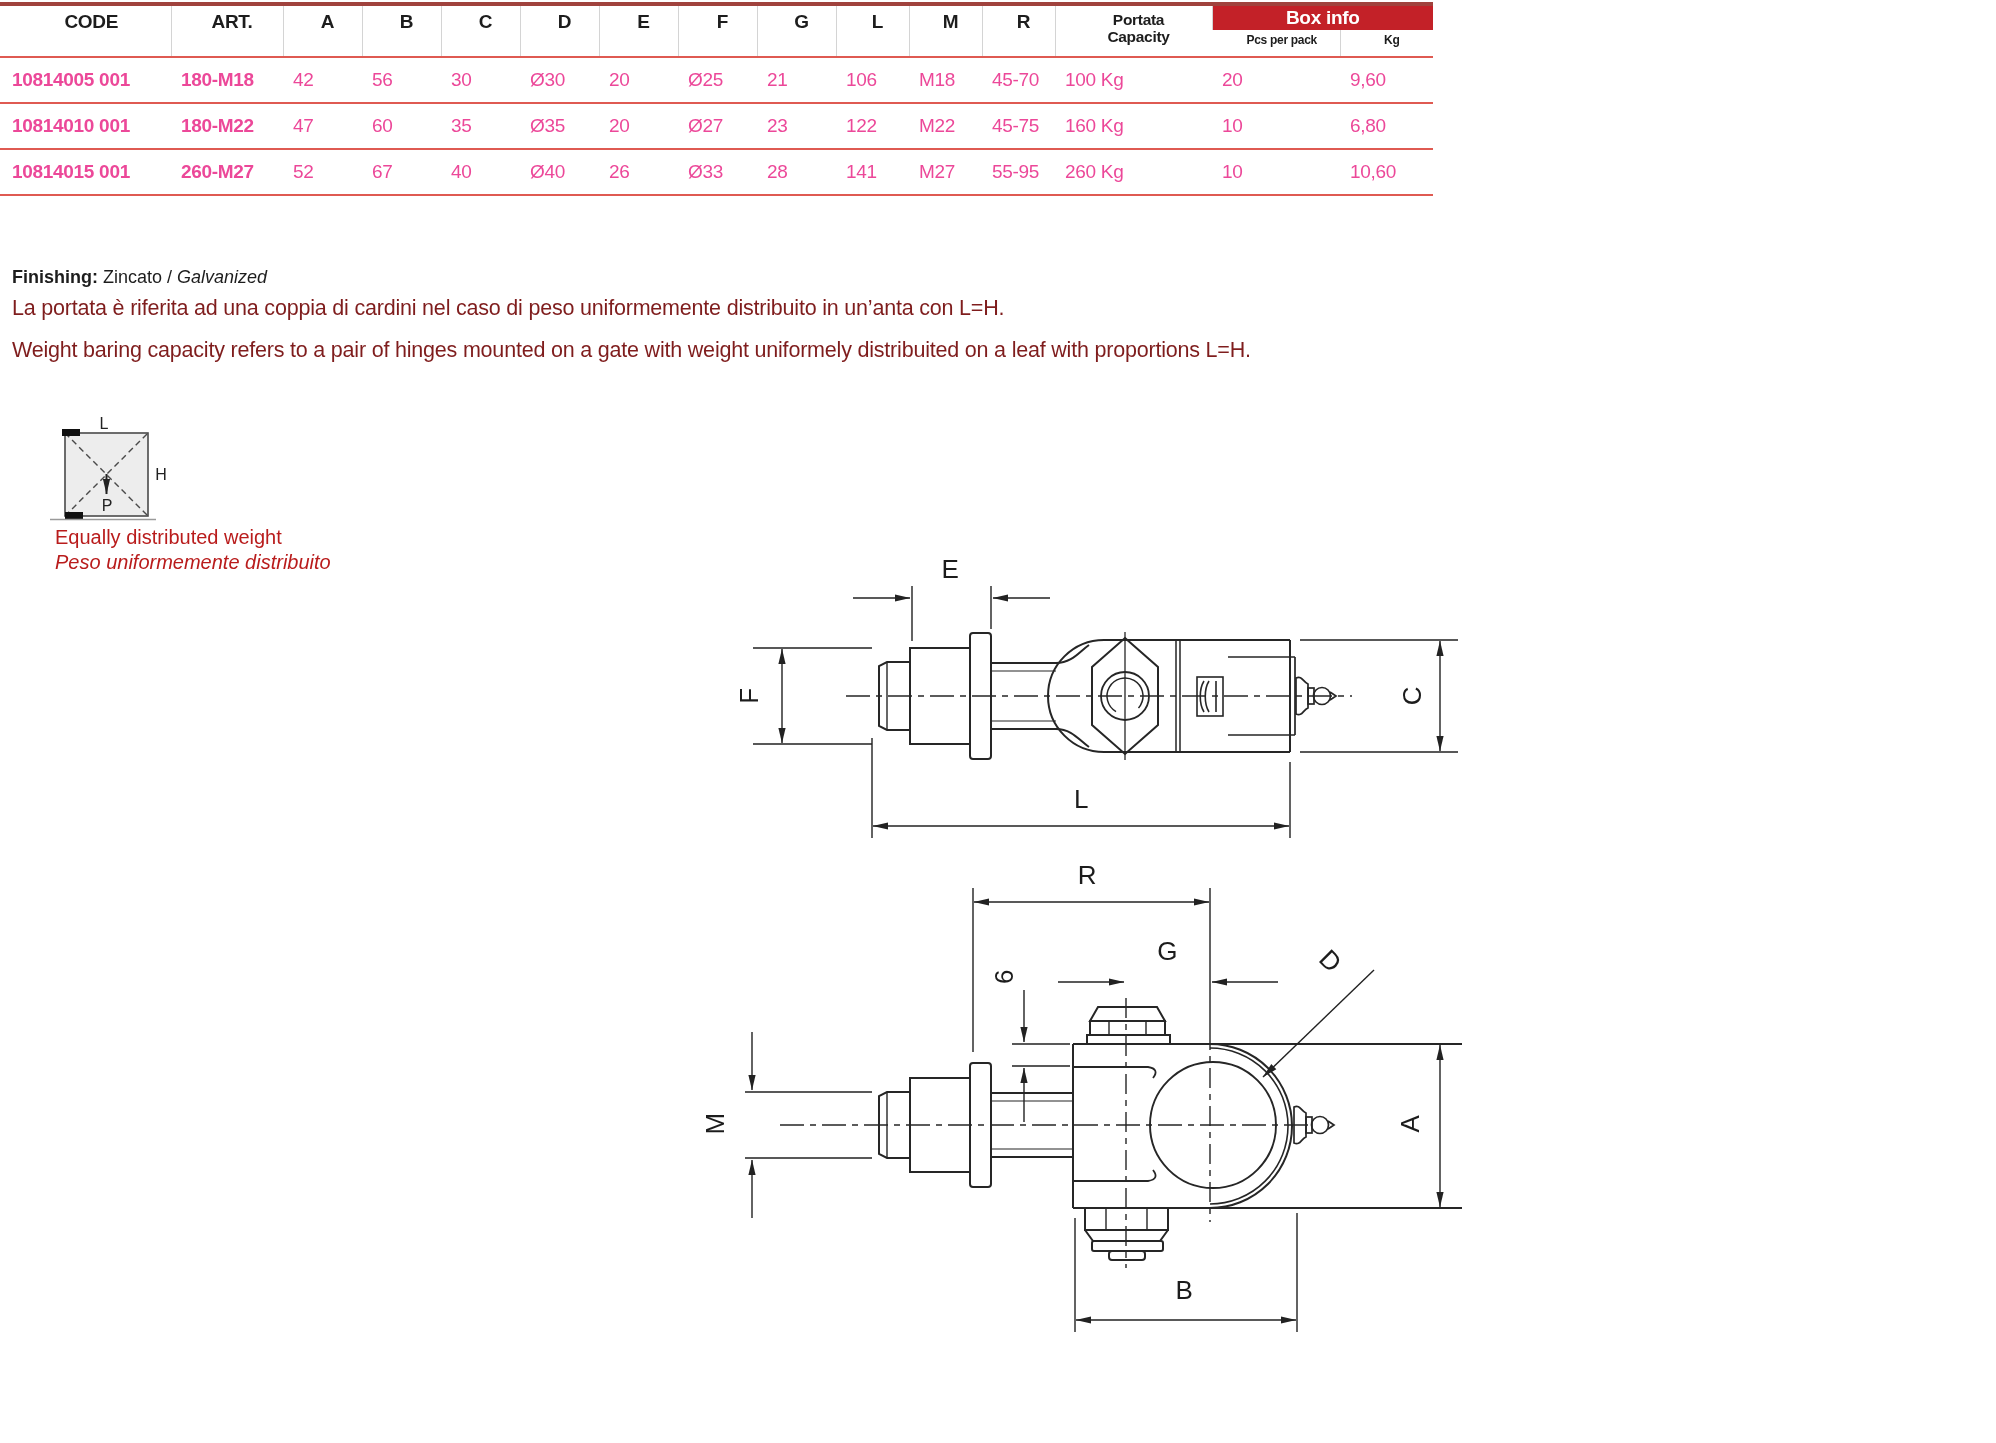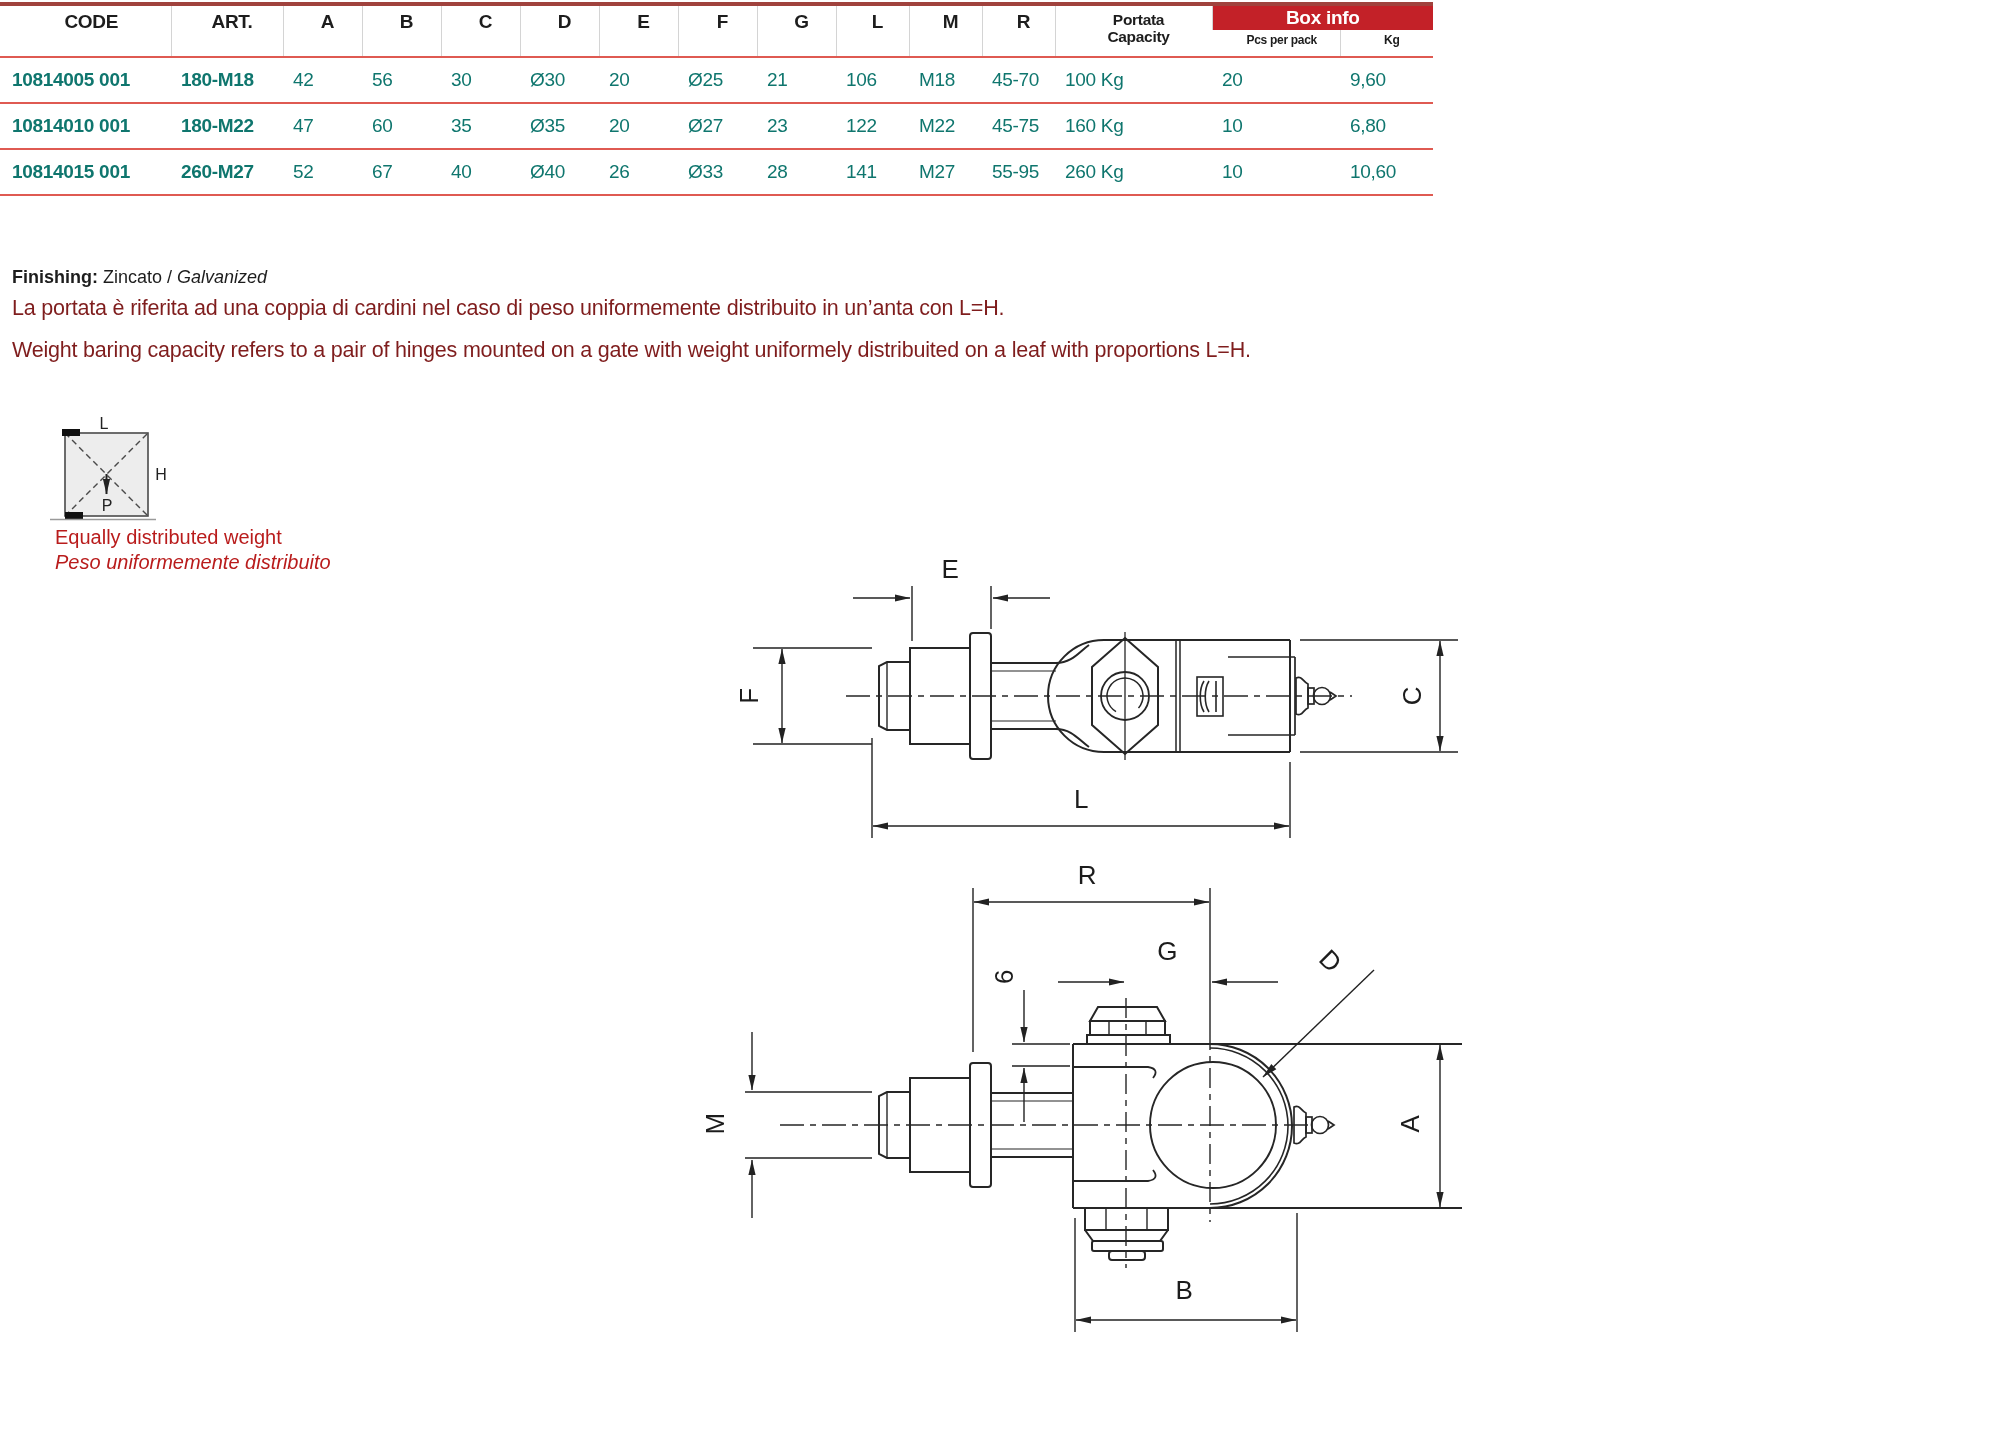--- a/index.html
+++ b/index.html
@@ -19,21 +19,21 @@
   }
   .spec-table thead th{vertical-align:top;padding-top:5px;font-weight:bold;border-left:1px solid #d4d4d4;text-align:center;}
   .spec-table thead th:first-child{border-left:none;padding-left:12px;}
   .spec-table thead tr.hr2 th{font-size:12px;padding-top:3px;height:23px;border-bottom:2px solid #df5a52;}
   .spec-table th.capacity{font-size:15.5px;line-height:17px;border-bottom:2px solid #df5a52;}
   .spec-table th.capacity .cap2{font-weight:bold;}
   .spec-table th.boxinfo{
     background:#c32128;color:#fff;text-align:center;height:24px;
     font-size:19px;padding:0;vertical-align:middle;
   }
-  .spec-table td{height:44px;border-bottom:2px solid #df5a52;color:#0f766e;}
+  .spec-table td{height:44px;border-bottom:2px solid #df5a52;color:#ec4899;}
   .spec-table td.code{font-weight:bold;padding-left:12px;}
   .spec-table td.art{font-weight:bold;}
   .spec-table tbody tr td{border-left:none;}
   .spec-table thead th[rowspan]{border-bottom:2px solid #df5a52;}
   
   .finishing{position:absolute;left:12px;top:267px;font-size:18px;}
   .finishing b{font-weight:bold;}
   .finishing .gal{font-style:italic;}
   .note{position:absolute;left:12px;font-size:21.5px;letter-spacing:-0.2px;color:#7f1d1d;}
   .note.it{top:296px;}

